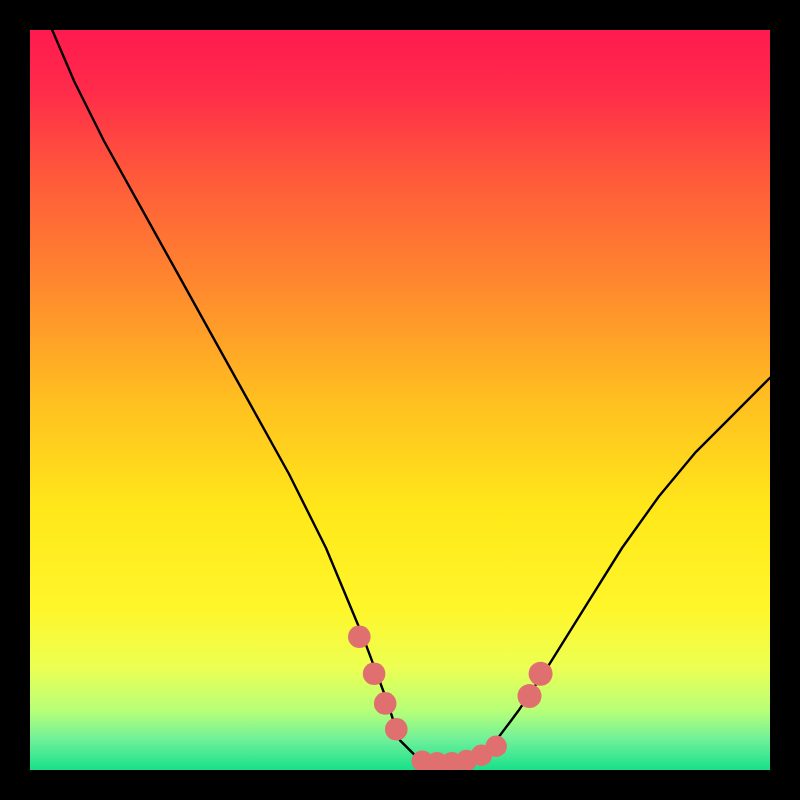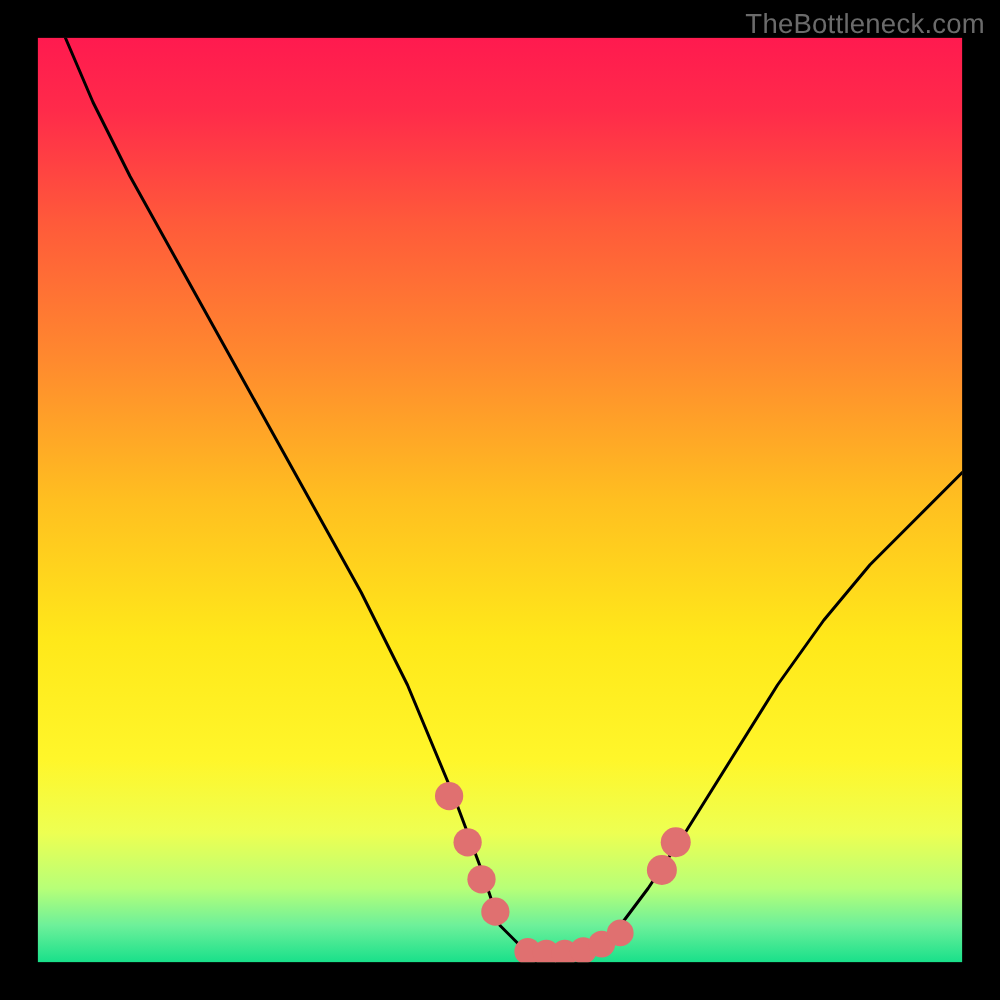--- a/index.html
+++ b/index.html
@@ -86,14 +86,13 @@
           <circle cx="421.8" cy="732.6" r="10.7" fill="#e07070"></circle>
           <circle cx="436.6" cy="730.4" r="10.7" fill="#e07070"></circle>
           <circle cx="451.4" cy="725.2" r="10.7" fill="#e07070"></circle>
           <circle cx="466.2" cy="716.3" r="10.7" fill="#e07070"></circle>
           <circle cx="499.5" cy="666.0" r="12.0" fill="#e07070"></circle>
           <circle cx="510.6" cy="643.8" r="12.0" fill="#e07070"></circle>
         </g>
     </svg>
   </div>
 
-  <div class="watermark">TheBottleneck.com</div>
 </div>
 
 </body></html>

